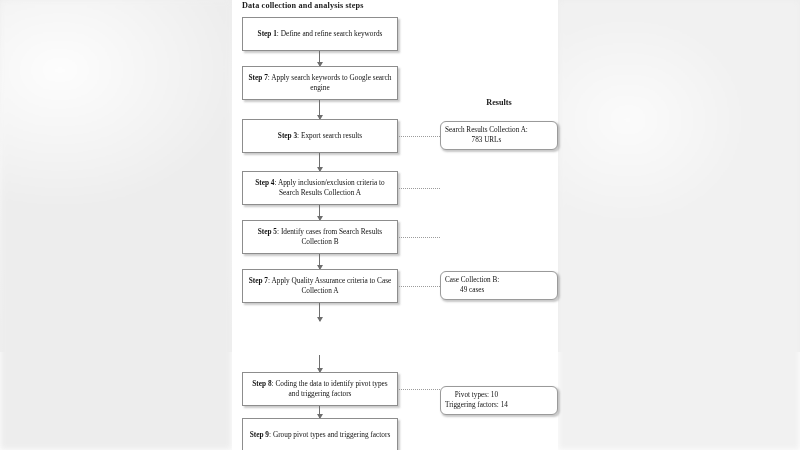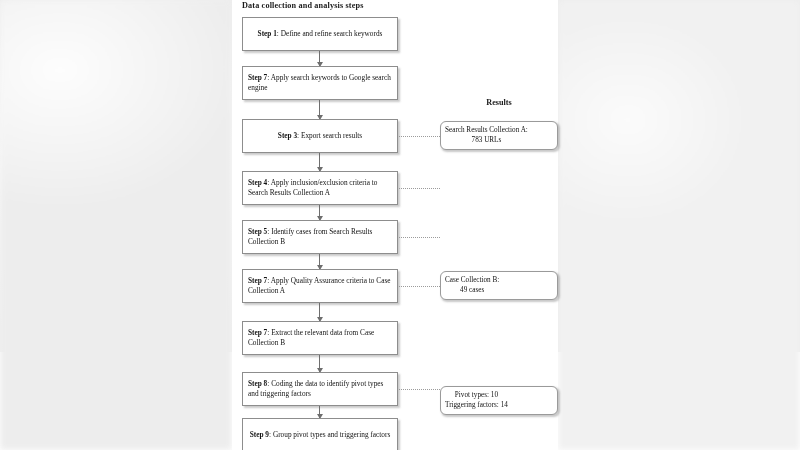--- a/index.html
+++ b/index.html
@@ -87,21 +87,21 @@
     box-shadow: 1.5px 1.5px 1.8px rgba(80,80,80,0.30);
     display: flex;
     align-items: center;
     justify-content: center;
     padding: 0 5px;
   }
   .step-text {
     font-size: 7.3px;
     line-height: 9.6px;
     color: #111111;
-    text-align: left;
+    text-align: center;
   }
   .step-text b {
     font-weight: bold;
   }
 
   
   .result-box {
     position: absolute;
     left: 440px;
     width: 118px;
@@ -212,25 +212,20 @@
   </div>
   <div class="dotted" style="top:286px;"></div>
   <div class="result-box" style="top:271px;">
     <div class="result-text">
       <span>Case Collection B:</span><br>
       <span>49 cases</span>
     </div>
   </div>
   <div class="arrow" style="top:303px; height:18px;"></div>
 
-  <div class="step-box" style="top:321px;">
-    <div class="step-text">
-      <b>Step 7</b><span>: </span><span>Extract the relevant data from Case Collection B</span>
-    </div>
-  </div>
   <div class="arrow" style="top:355px; height:17px;"></div>
 
   <div class="step-box" style="top:372px;">
     <div class="step-text">
       <b>Step 8</b><span>: </span><span>Coding the data to identify pivot types and triggering factors</span>
     </div>
   </div>
   <div class="dotted" style="top:389px;"></div>
   <div class="result-box" style="top:386px;">
     <div class="result-text">

